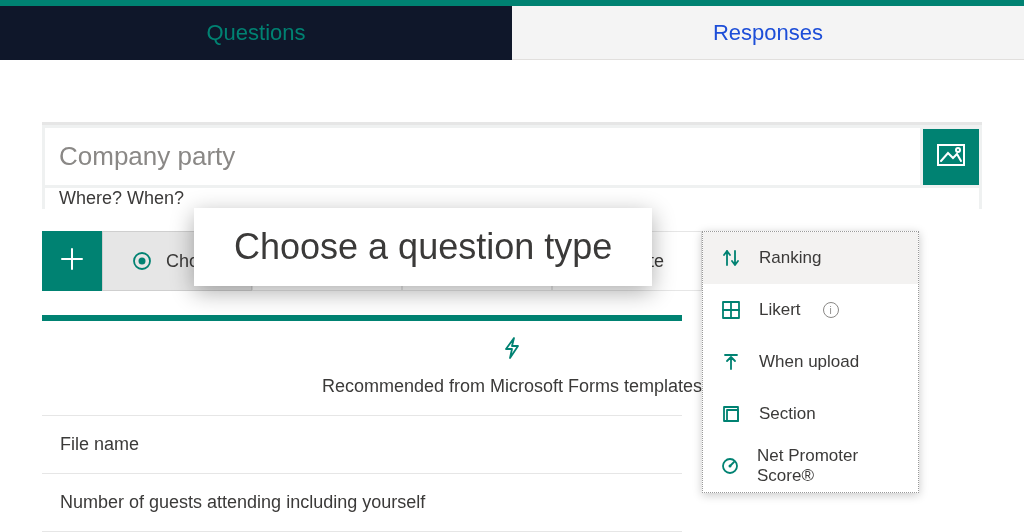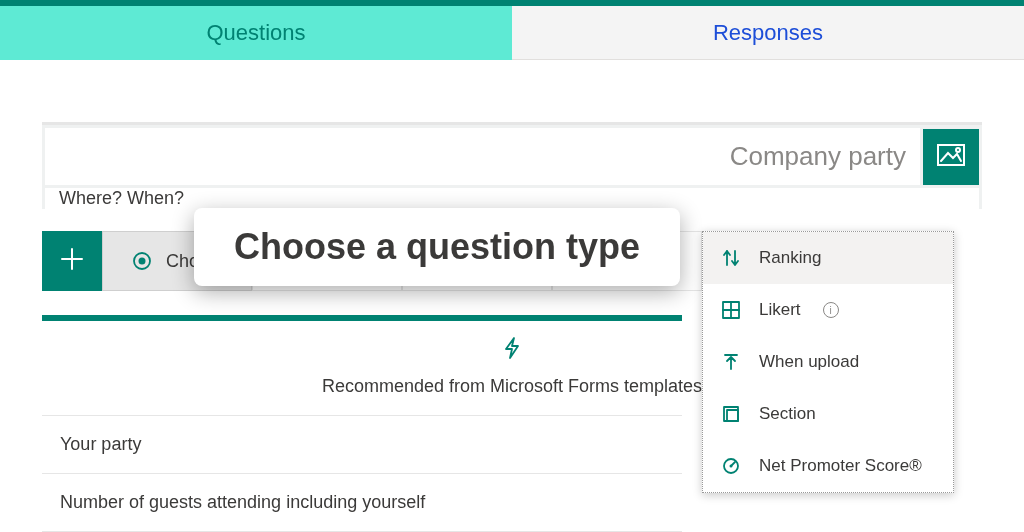--- a/index.html
+++ b/index.html
@@ -2,52 +2,52 @@
 <html><head>
   <meta charset="utf-8">
   <style>
     * { box-sizing: border-box; margin: 0; padding: 0; font-family: 'Segoe UI', -apple-system, sans-serif; }
     body { width: 1024px; height: 532px; overflow: hidden; background: #f4f4f4; }
 
     .wrap { display: flex; flex-direction: column; height: 100%; }
 
     .tabs { display: flex; height: 72px; border-top: 6px solid #008272; }
     .tab { flex: 1; display: flex; align-items: center; justify-content: center; font-size: 22px; font-weight: 400; cursor: pointer; }
-    .tab.active { background: #5eead4; color: #008272; }
+    .tab.active { background: #0f172a; color: #008272; }
     .tab.inactive { background: #f4f4f4; color: #1d4ed8; border-bottom: 1px solid #e1dfdd; }
 
     .canvas { background: #fff; padding: 62px 42px 0 42px; position: relative; flex: 1; }
 
     .title-area { position: relative; border-top: 3px solid #e6e6e6; background:#eff1f1; }
-    .title-row { display: flex; align-items: center; text-align: right; }
+    .title-row { display: flex; align-items: center; }
     .title-input { flex:1; background:#fff; margin:3px; font-size: 26px; color: #8a8886; padding: 13px 14px; }
     .img-btn { width: 56px; height: 56px; background: #008272; margin:3px 3px 3px 0; display:flex; align-items:center; justify-content:center; cursor:pointer; }
     .desc-input { background:#fff; margin:0 3px 0 3px; font-size: 18px; color: #3b3a39; padding: 0 14px; }
 
     .toolbar { display:flex; margin-top:22px; position: relative; }
     .add-btn { width:60px; height:60px; background:#008272; display:flex; align-items:center; justify-content:center; cursor:pointer; }
     .type-btn { width:150px; height:60px; background:#fff; border:1px solid #e6e6e6; display:flex; align-items:center; justify-content:center; gap:14px; cursor:pointer; }
     .type-btn.hover { background:#e6e6e6; border-color:#cfcfcf; }
     .type-btn .lbl { font-size:18px; color:#3b3a39; }
     .type-btn .icn { display:flex; align-items:center; justify-content:center; }
 
-    .dropdown { position:absolute; top:0; left:660px; width:252px; background:#fff; box-shadow: 0 2px 9px rgba(0,0,0,0.22); border:1px dotted #999; z-index:40; }
+    .dropdown { position:absolute; top:0; left:660px; width:217px; background:#fff; box-shadow: 0 2px 9px rgba(0,0,0,0.22); border:1px dotted #999; z-index:40; }
     .dd-item { height:52px; display:flex; align-items:center; gap:18px; padding:0 18px; cursor:pointer; font-size:17px; color:#3b3a39; }
     .dd-item.hover { background:#f3f2f1; }
     .dd-item .icn { width:20px; display:flex; align-items:center; justify-content:center; color:#008272; }
     .info { width:16px; height:16px; border:1px solid #8a8886; border-radius:50%; display:inline-flex; align-items:center; justify-content:center; font-size:10px; color:#8a8886; margin-left:4px; }
 
     .sep { height:6px; background:#008272; margin-top:24px; width:640px; }
 
     .rec-block { margin-top:16px; background:#fff; }
     .rec-head { display:flex; align-items:center; gap:12px; font-size:18px; color:#3b3a39;flex-direction:column; }
     .rec-rows { margin-top:18px; border-top:1px solid #e6e6e6; width:640px; }
     .rec-row { padding:18px 18px; border-bottom:1px solid #e6e6e6; font-size:18px; color:#3b3a39; }
 
-    .tooltip { position:absolute; z-index:60; top:148px; left:194px; background:#fff; border-radius:8px; box-shadow:0 6px 22px rgba(0,0,0,0.32); padding:18px 40px; font-size:36px; color:#3b3a39; font-weight:700; }
+    .tooltip { position:absolute; z-index:60; top:148px; left:194px; background:#fff; border-radius:0; box-shadow:0 6px 22px rgba(0,0,0,0.32); padding:18px 40px; font-size:36px; color:#3b3a39; font-weight:400; }
 
     
     .t-stroke { stroke:#fff; stroke-width:2; fill:none; stroke-linecap:round; }
     .g-stroke { stroke:#008272; stroke-width:1.8; fill:none; stroke-linecap:round; stroke-linejoin:round; }
   </style>
 </head>
 <body>
 
 <div class="wrap">
 
@@ -172,21 +172,21 @@
     <div class="rec-block">
       <div class="rec-head">
         <span>
           <svg width="18" height="22" viewBox="0 0 18 22">
               <path d="M11 1 L3 12 H9 L7 21 L15 9 H9 Z" class="g-stroke"></path>
             </svg>
         </span>
         <span>Recommended from Microsoft Forms templates</span>
       </div>
       <div class="rec-rows">
-        <div class="rec-row">Your party</div>
+        <div class="rec-row">File name</div>
         <div class="rec-row">Number of guests attending including yourself</div>
       </div>
     </div>
 
     <div class="tooltip">Choose a question type</div>
 
   </div>
 </div>
 
 </body></html>

